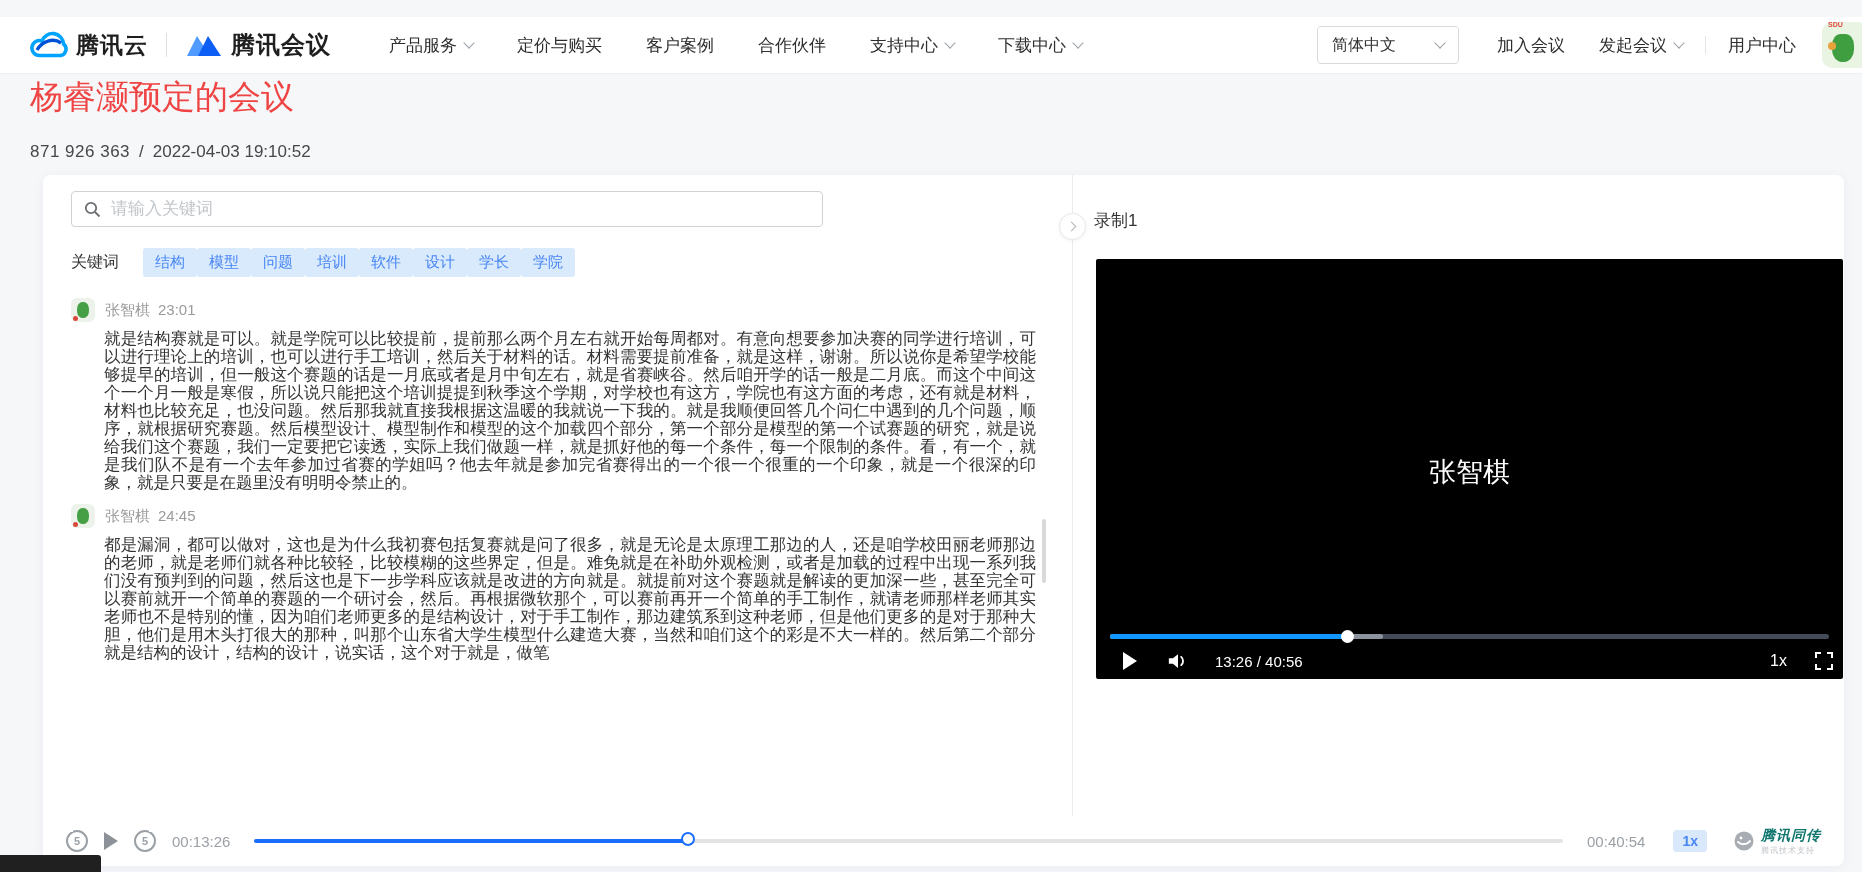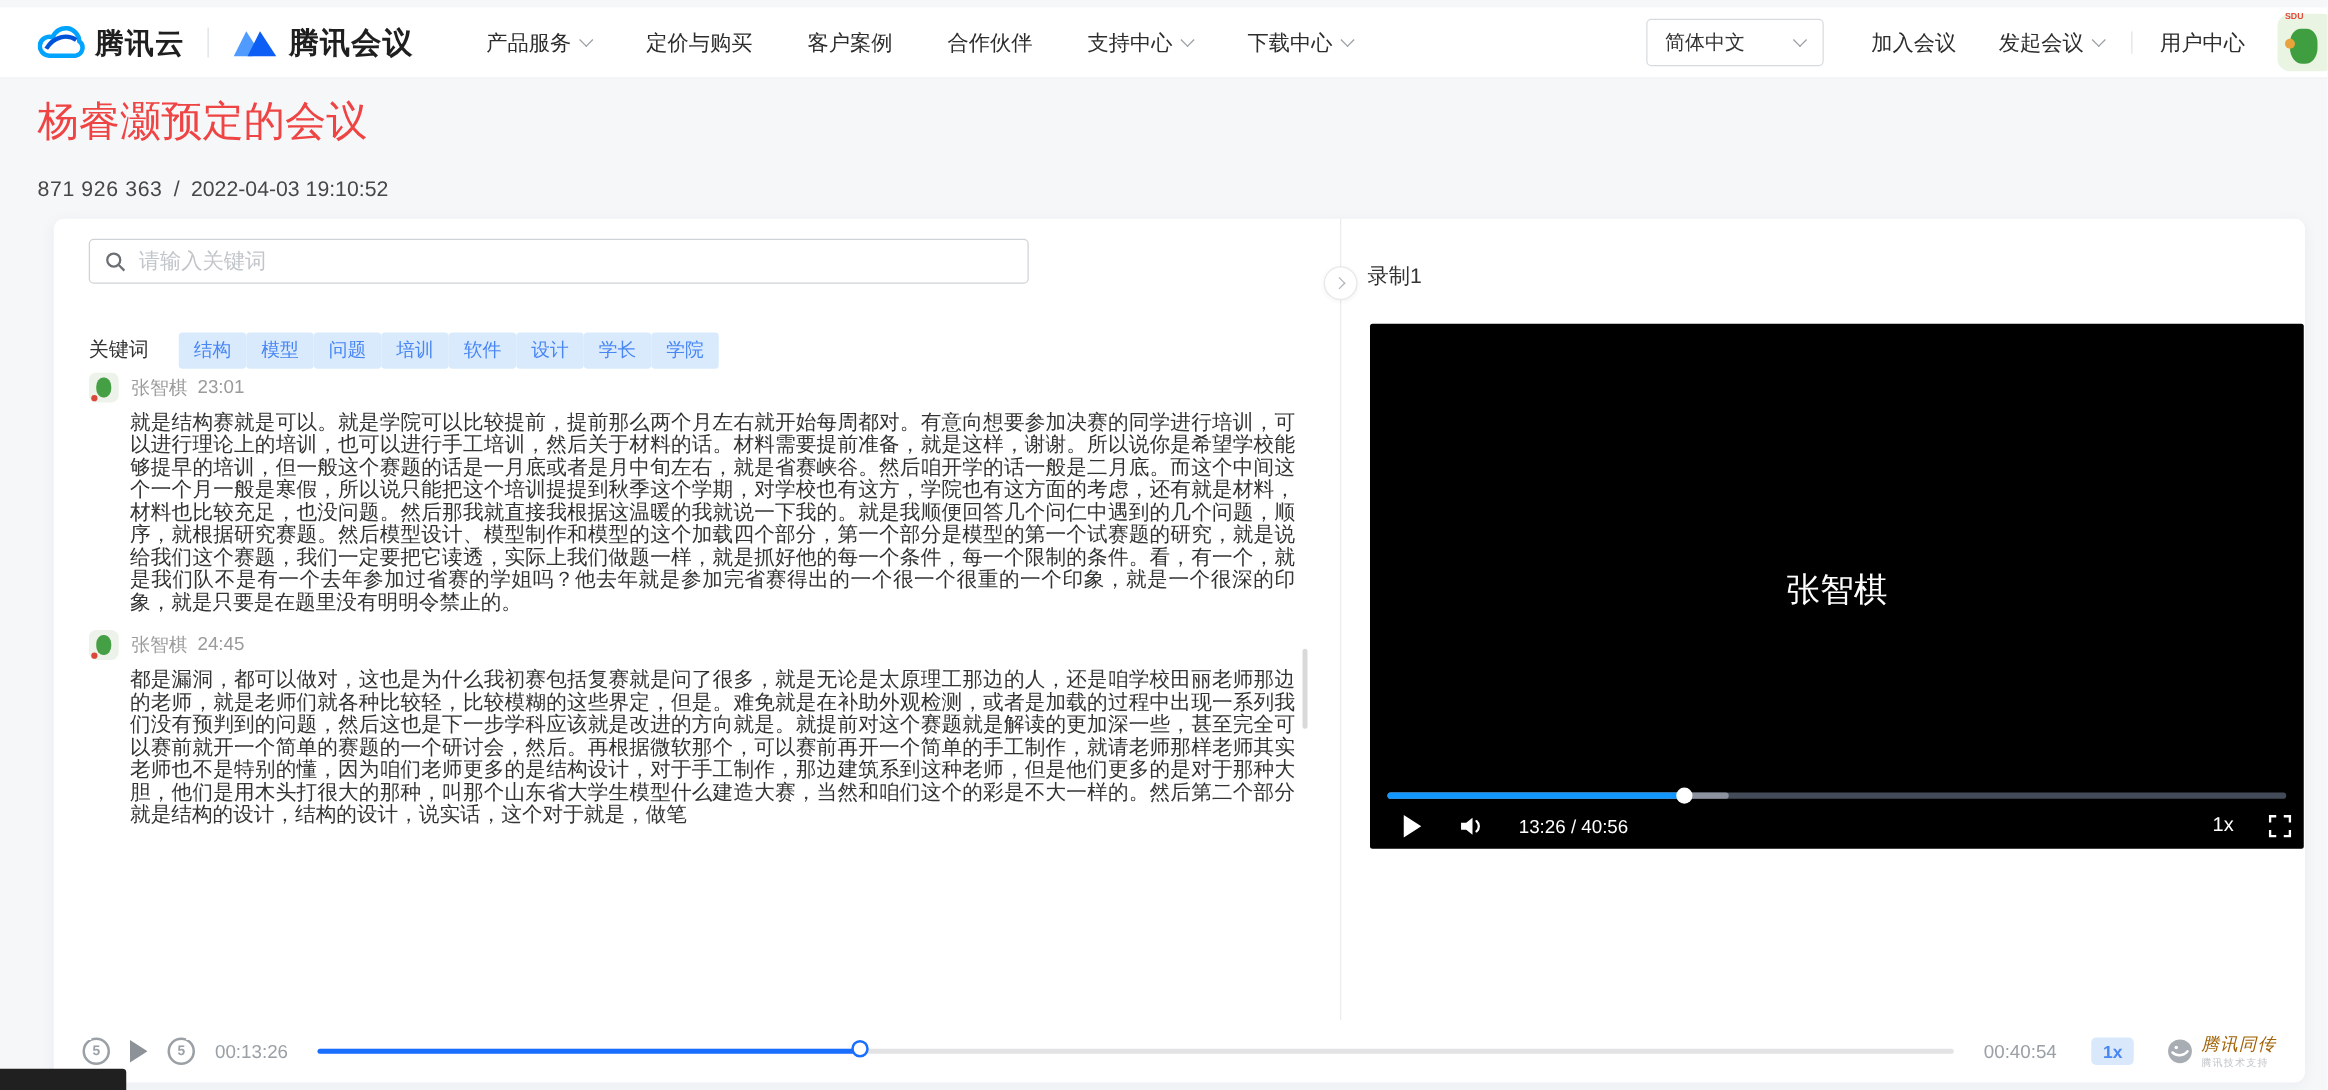--- a/index.html
+++ b/index.html
@@ -1,20 +1,20 @@
 <!DOCTYPE html>
 <html><head>
 <meta charset="utf-8">
 <style>
   * { margin:0; padding:0; box-sizing:border-box; }
   html,body { width:1862px; height:872px; overflow:hidden; }
   body { font-family:"Liberation Sans","DejaVu Sans",sans-serif; background:#f6f7f9; color:#333; position:relative; }
 
   
-  .topnav { position:absolute; left:0; top:6px; width:1862px; height:57px; background:#fff;
+  .topnav { position:absolute; left:0; top:17px; width:1862px; height:57px; background:#fff;
             border-bottom:1px solid #eef0f2; display:flex; align-items:center; padding:0 0 0 30px; z-index:5;justify-content:flex-end; }
   .brand { display:flex; align-items:center; gap:8px; cursor:pointer; }
   .brand-text { font-size:23px; font-weight:700; color:#1f1f1f; letter-spacing:1px; }
   .nav-vdiv { width:1px; height:24px; background:#dcdfe3; margin:0 18px; }
   .navlinks { display:flex; align-items:center; gap:44px; margin-left:58px; }
   .navlink { font-size:17px; color:#2d2d2d; cursor:pointer; display:flex; align-items:center; white-space:nowrap; }
   .chev { display:inline-block; width:8px; height:8px; border-right:1.5px solid #9aa0a6; border-bottom:1.5px solid #9aa0a6;
           transform:rotate(45deg); margin-left:8px; margin-top:-4px; }
   .spacer { flex:1; }
   .lang-select { width:142px; height:38px; border:1px solid #d8dbde; border-radius:4px; display:flex; align-items:center;
@@ -37,21 +37,21 @@
   
   .card { position:absolute; left:43px; top:175px; width:1801px; height:691px; background:#fff; border-radius:8px;
           box-shadow:0 2px 12px rgba(20,40,80,0.05); }
 
   .search-box { position:absolute; left:28px; top:16px; width:752px; height:36px; border:1px solid #cfd3d7; border-radius:4px;
                 display:flex; align-items:center; padding:0 12px; background:#fff; }
   .search-box input { border:none; outline:none; flex:1; font-size:17px; color:#333; margin-left:10px;
                       font-family:"Liberation Sans","DejaVu Sans",sans-serif; }
   .search-box input::placeholder { color:#c2c6ca; }
 
-  .kw-row { position:absolute; left:28px; top:91px; display:flex; align-items:center; }
+  .kw-row { position:absolute; left:28px; top:73px; display:flex; align-items:center; }
   .kw-label { font-size:16px; color:#333; margin-right:24px; }
   .kw-tags { display:flex; gap:0;align-items:center; }
   .kw-tag { background:#d9eafd; color:#4886f4; font-size:15px; padding:5px 12px; border-radius:3px; cursor:pointer; white-space:nowrap; }
 
   .transcript { position:absolute; left:28px; top:123px; width:1006px; height:497px; overflow:hidden; }
   .t-entry { margin-bottom:13px; }
   .t-head { display:flex; align-items:center; height:24px; }
   .t-avatar { width:24px; height:24px; border-radius:6px; background:#edf3ea; position:relative; flex-shrink:0; }
   .t-avatar .fig { position:absolute; left:6px; top:4px; width:12px; height:16px; background:#45a045; border-radius:45%; }
   .t-avatar .dot { position:absolute; left:2px; bottom:1px; width:5px; height:5px; background:#d9483b; border-radius:50%; }
@@ -94,21 +94,21 @@
              margin:0 16px; cursor:pointer; flex-shrink:0; }
   .pb-time { font-size:15px; color:#9aa0a6; white-space:nowrap; flex-shrink:0; }
   .pb-slider { flex:1; height:4px; background:#e3e3e5; border-radius:2px; margin:0 24px; position:relative; cursor:pointer; }
   .pb-fill { position:absolute; left:0; top:0; height:4px; background:#1a6eff; border-radius:2px; }
   .pb-thumb { position:absolute; right:-9px; top:-7px; width:14px; height:14px; background:#fff; border:2px solid #1a6eff;
               border-radius:50%; cursor:pointer; }
   .pb-rate { margin-left:28px; background:#d9e8fb; color:#4886f4; font-size:14px; font-weight:bold; padding:3px 9px;
              border-radius:4px; cursor:pointer; flex-shrink:0; }
   .pb-brand { margin-left:26px; display:flex; align-items:center; gap:6px; flex-shrink:0; }
   .pb-brand-txt { display:flex; flex-direction:column; }
-  .pb-brand-name { font-size:14px; font-weight:normal; color:#a16207; letter-spacing:1px; font-style:italic;text-align:center; }
+  .pb-brand-name { font-size:14px; font-weight:bold; color:#0f766e; letter-spacing:1px; font-style:italic;text-align:center; }
   .pb-brand-sub { font-size:8px; color:#c0c4c8; letter-spacing:1px; }
 
   .status-rect { position:absolute; left:0; top:855px; width:101px; height:17px; background:#202020; border-top-right-radius:3px; z-index:9; }
 </style>
 </head>
 <body>
 
 <div>
 
   <header class="topnav">

